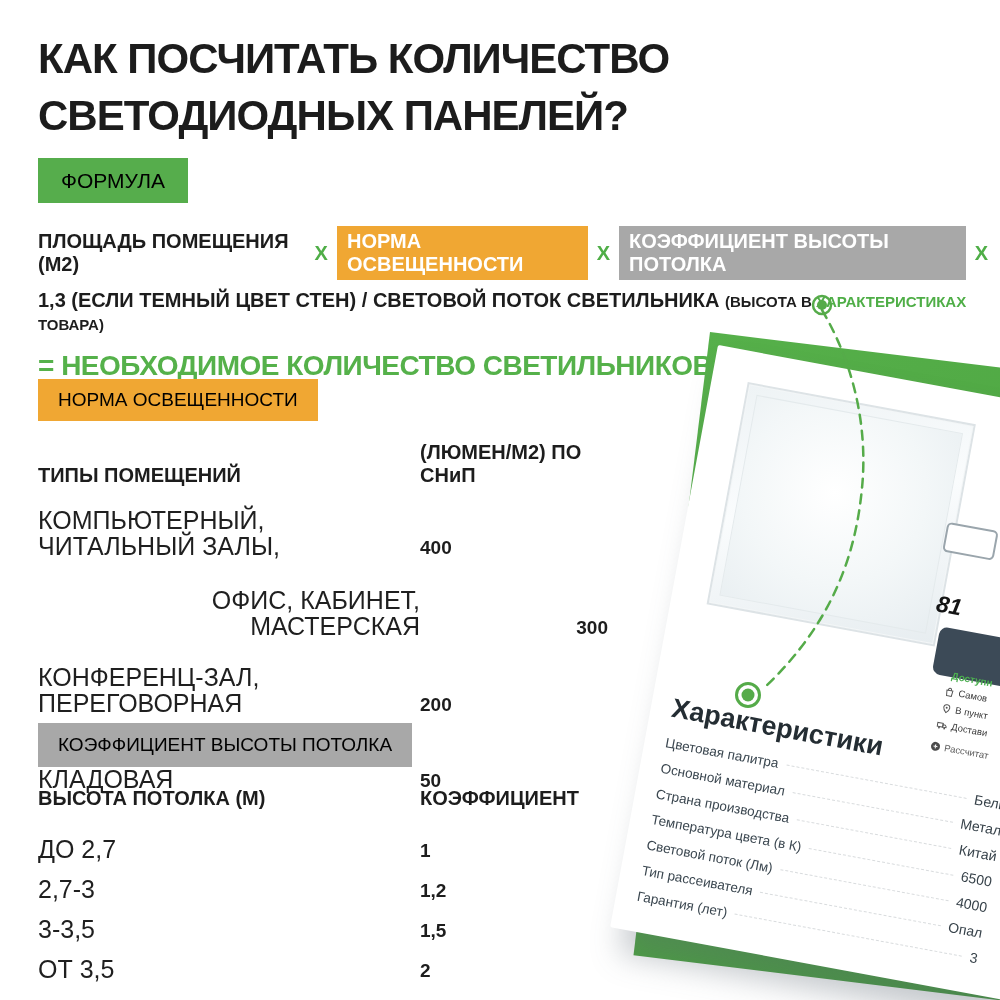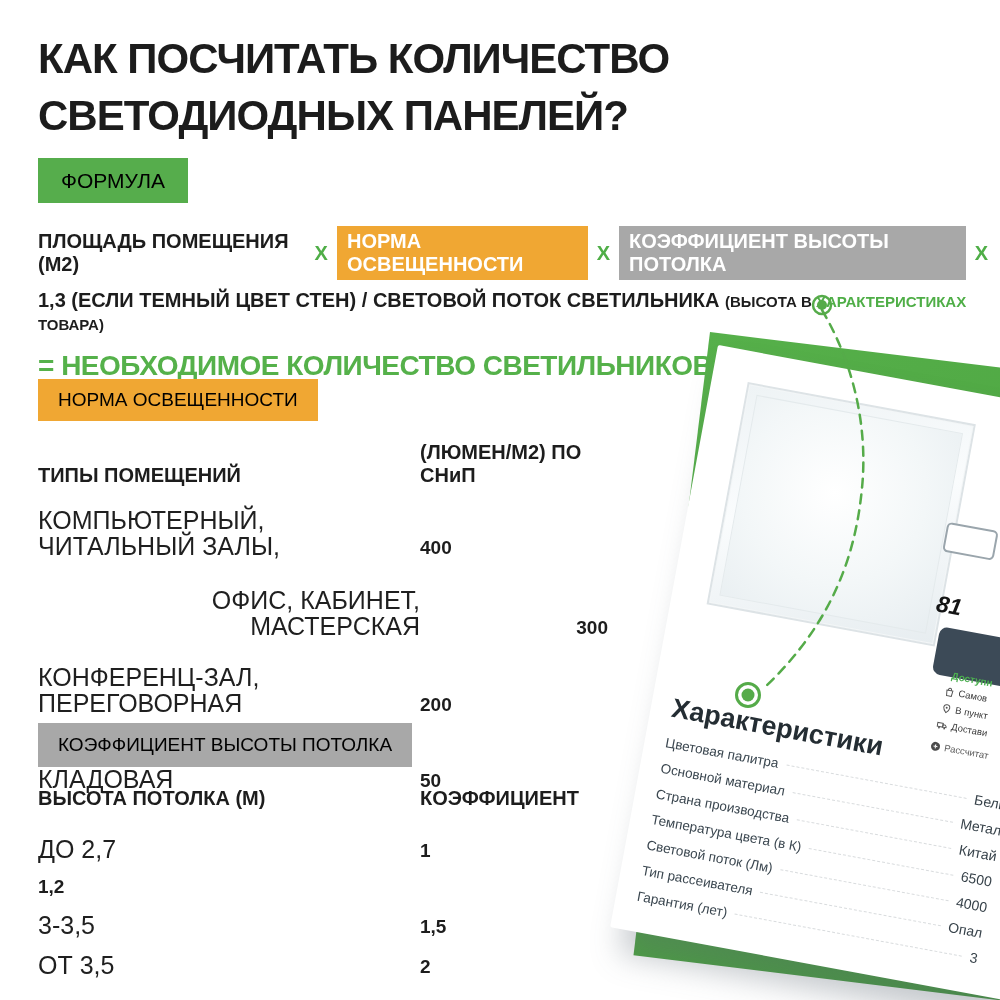--- a/index.html
+++ b/index.html
@@ -140,20 +140,21 @@
 <div class="abs tbl tbl-ceil">
   <div class="trow thead">
     <div>ВЫСОТА ПОТОЛКА (М)</div>
     <div>КОЭФФИЦИЕНТ</div>
   </div>
   <div class="trow mt-c">
     <div class="tlabel">ДО 2,7</div>
     <div class="tval">1</div>
   </div>
   <div class="trow mt-cr">
+    <div class="tlabel">2,7-3</div>
     <div class="tval">1,2</div>
   </div>
   <div class="trow mt-cr">
     <div class="tlabel">3-3,5</div>
     <div class="tval">1,5</div>
   </div>
   <div class="trow mt-cr">
     <div class="tlabel">ОТ 3,5</div>
     <div class="tval">2</div>
   </div>

